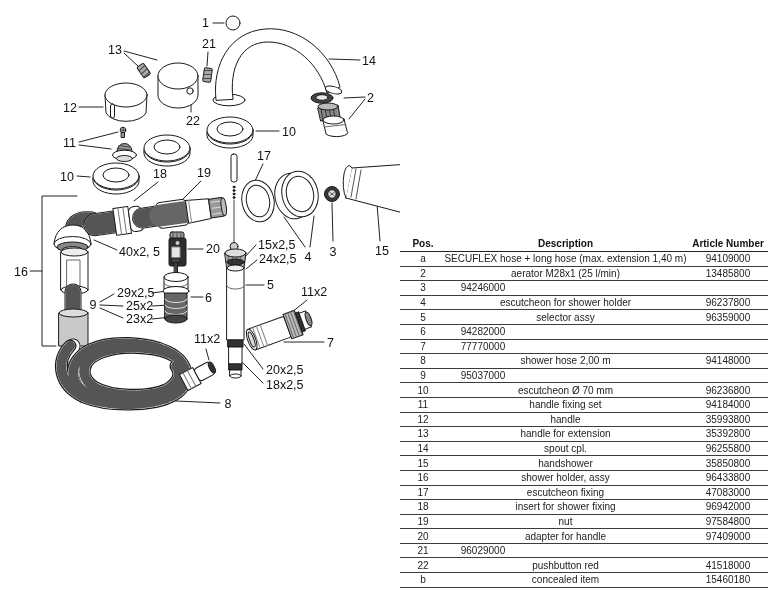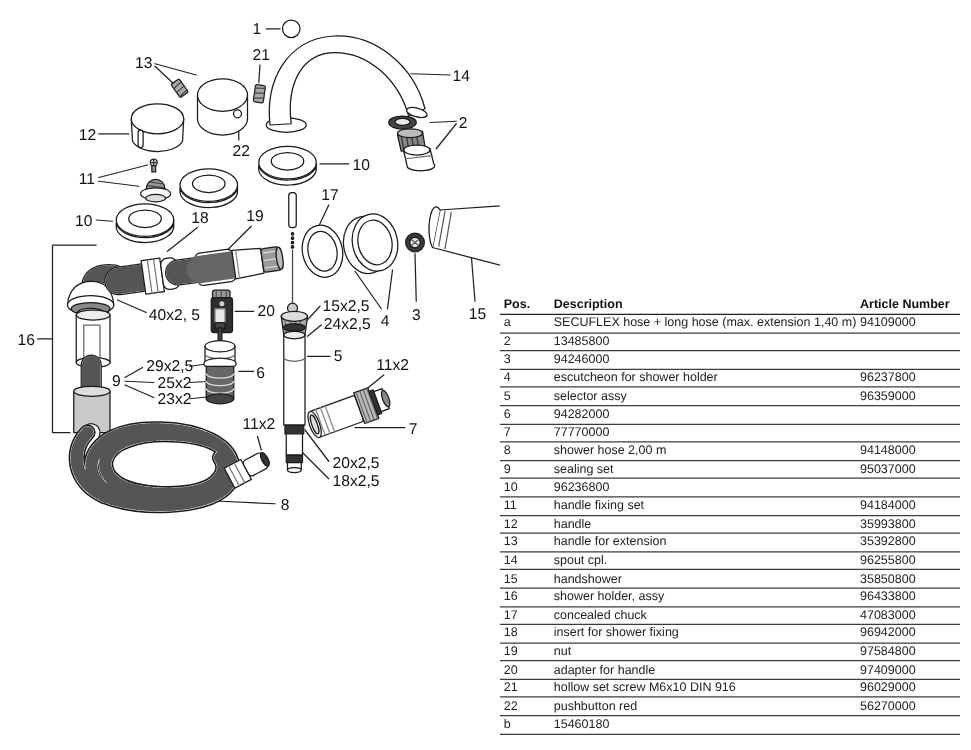--- a/index.html
+++ b/index.html
@@ -2,21 +2,21 @@
 <html><head>
 <meta charset="utf-8">
 <style>
   html,body{margin:0;padding:0;background:#fff;}
   #page{position:relative;width:777px;height:600px;background:#fff;overflow:hidden;
         font-family:"Liberation Sans", sans-serif;color:#1a1a1a;}
   #diagram{position:absolute;left:0;top:0;}
   svg text{font-family:"Liberation Sans", sans-serif;font-size:12.5px;fill:#111;}
   svg text.sz{font-size:12.5px;}
   
-  #parts-table{position:absolute;left:400px;top:236px;width:368px;font-size:10px;color:#222;}
+  #parts-table{position:absolute;left:400px;top:236px;width:368px;font-size:10px;color:#222;text-align:center;}
   .thead{display:flex;height:13px;align-items:flex-end;padding-bottom:2px;
          border-bottom:1.4px solid #222;font-weight:bold;color:#111;}
   .trow{display:flex;height:13.6px;align-items:center;border-bottom:1px solid #3c3c3c;}
   .cell{overflow:hidden;white-space:nowrap;}
   .cell.pos{width:43px;padding-left:3px;box-sizing:border-box;}
   .cell.desc{width:245px;}
   .cell.art{width:80px;}
 </style>
 </head>
 <body>
@@ -321,20 +321,21 @@
       <div class="cell art">Article Number</div>
     </div>
     <div>
         <div class="trow">
           <div class="cell pos">a</div>
           <div class="cell desc">SECUFLEX hose + long hose (max. extension 1,40 m)</div>
           <div class="cell art">94109000</div>
         </div>
         <div class="trow">
           <div class="cell pos">2</div>
+          <div class="cell desc">aerator M28x1 (25 l/min)</div>
           <div class="cell art">13485800</div>
         </div>
         <div class="trow">
           <div class="cell pos">3</div>
           <div class="cell art">94246000</div>
         </div>
         <div class="trow">
           <div class="cell pos">4</div>
           <div class="cell desc">escutcheon for shower holder</div>
           <div class="cell art">96237800</div>
@@ -352,25 +353,25 @@
           <div class="cell pos">7</div>
           <div class="cell art">77770000</div>
         </div>
         <div class="trow">
           <div class="cell pos">8</div>
           <div class="cell desc">shower hose 2,00 m</div>
           <div class="cell art">94148000</div>
         </div>
         <div class="trow">
           <div class="cell pos">9</div>
-          <div class="cell desc">sealing set</div>
           <div class="cell art">95037000</div>
         </div>
         <div class="trow">
           <div class="cell pos">10</div>
+          <div class="cell desc">escutcheon Ø 70 mm</div>
           <div class="cell art">96236800</div>
         </div>
         <div class="trow">
           <div class="cell pos">11</div>
           <div class="cell desc">handle fixing set</div>
           <div class="cell art">94184000</div>
         </div>
         <div class="trow">
           <div class="cell pos">12</div>
           <div class="cell desc">handle</div>
@@ -391,48 +392,48 @@
           <div class="cell desc">handshower</div>
           <div class="cell art">35850800</div>
         </div>
         <div class="trow">
           <div class="cell pos">16</div>
           <div class="cell desc">shower holder, assy</div>
           <div class="cell art">96433800</div>
         </div>
         <div class="trow">
           <div class="cell pos">17</div>
-          <div class="cell desc">concealed chuck</div>
+          <div class="cell desc">escutcheon fixing</div>
           <div class="cell art">47083000</div>
         </div>
         <div class="trow">
           <div class="cell pos">18</div>
           <div class="cell desc">insert for shower fixing</div>
           <div class="cell art">96942000</div>
         </div>
         <div class="trow">
           <div class="cell pos">19</div>
           <div class="cell desc">nut</div>
           <div class="cell art">97584800</div>
         </div>
         <div class="trow">
           <div class="cell pos">20</div>
           <div class="cell desc">adapter for handle</div>
           <div class="cell art">97409000</div>
         </div>
         <div class="trow">
           <div class="cell pos">21</div>
-          <div class="cell desc">hollow set screw M6x10 DIN 916</div>
           <div class="cell art">96029000</div>
         </div>
         <div class="trow">
           <div class="cell pos">22</div>
           <div class="cell desc">pushbutton red</div>
-          <div class="cell art">56270000</div>
+          <div class="cell art">41518000</div>
         </div>
         <div class="trow">
           <div class="cell pos">b</div>
+          <div class="cell desc">concealed item</div>
           <div class="cell art">15460180</div>
         </div>
       </div>
   </div>
 
 </div>
 
 </body></html>

